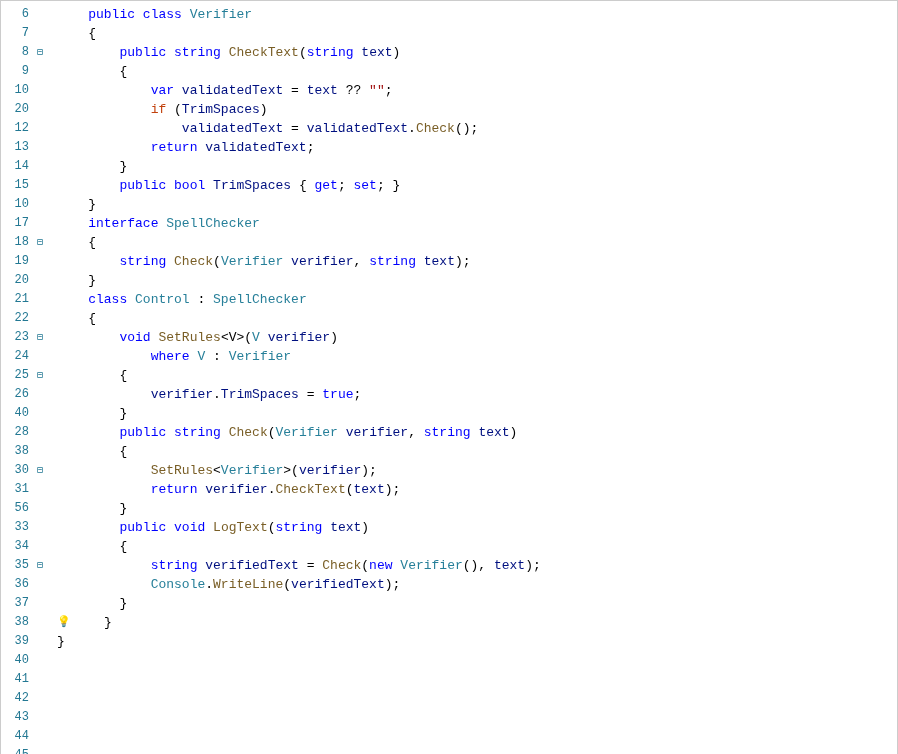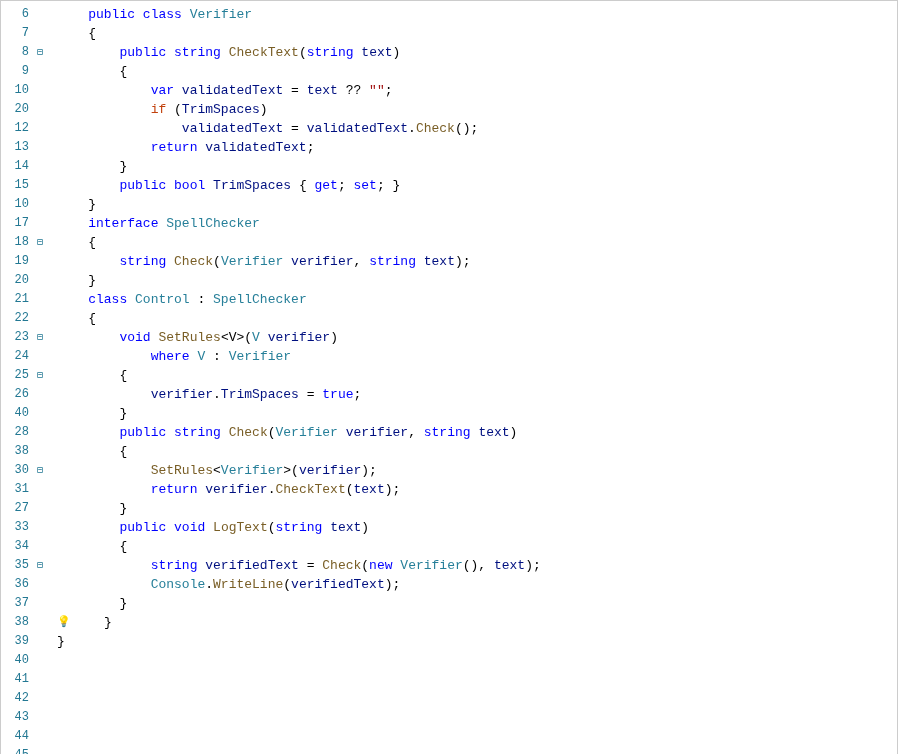--- a/index.html
+++ b/index.html
@@ -93,21 +93,21 @@
         <span class="line-number">22</span>
         <span class="line-number">23</span>
         <span class="line-number">24</span>
         <span class="line-number">25</span>
         <span class="line-number">26</span>
         <span class="line-number">40</span>
         <span class="line-number">28</span>
         <span class="line-number">38</span>
         <span class="line-number">30</span>
         <span class="line-number">31</span>
-        <span class="line-number">27</span>
+        <span class="line-number">56</span>
         <span class="line-number">33</span>
         <span class="line-number">34</span>
         <span class="line-number">35</span>
         <span class="line-number">36</span>
         <span class="line-number">37</span>
         <span class="line-number">38</span>
         <span class="line-number">39</span>
         <span class="line-number">40</span>
         <span class="line-number">41</span>
         <span class="line-number">42</span>

